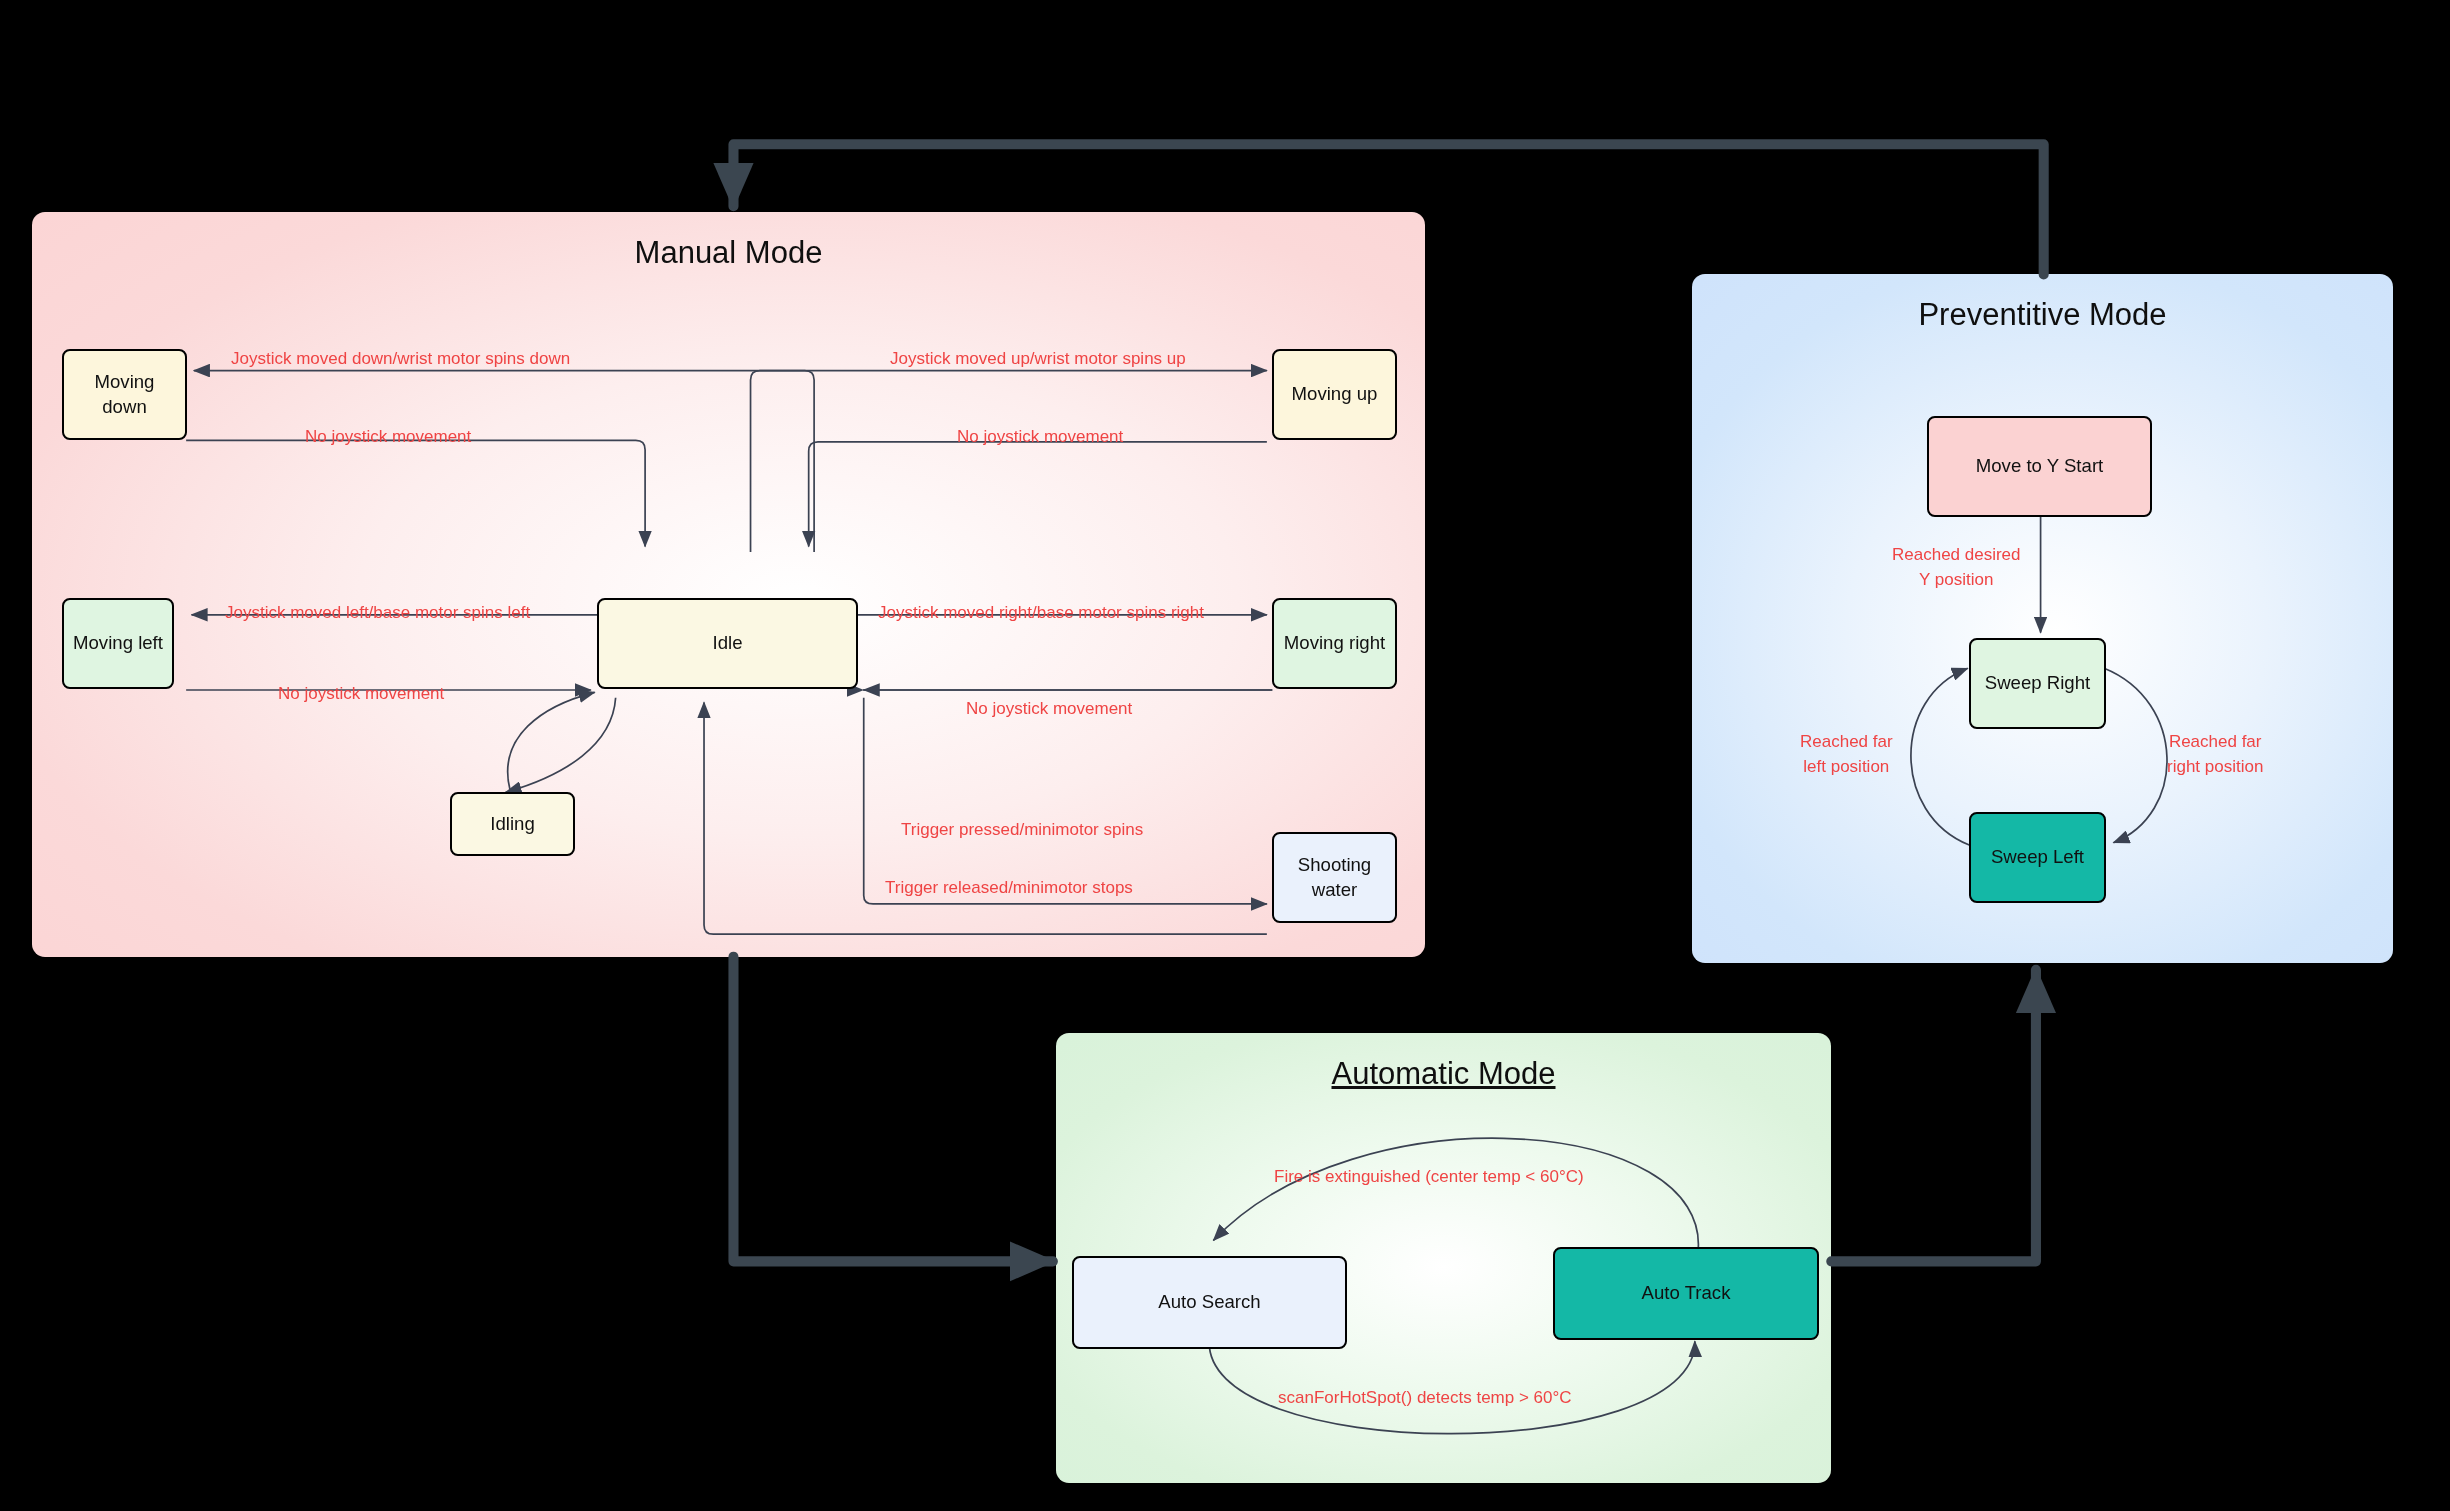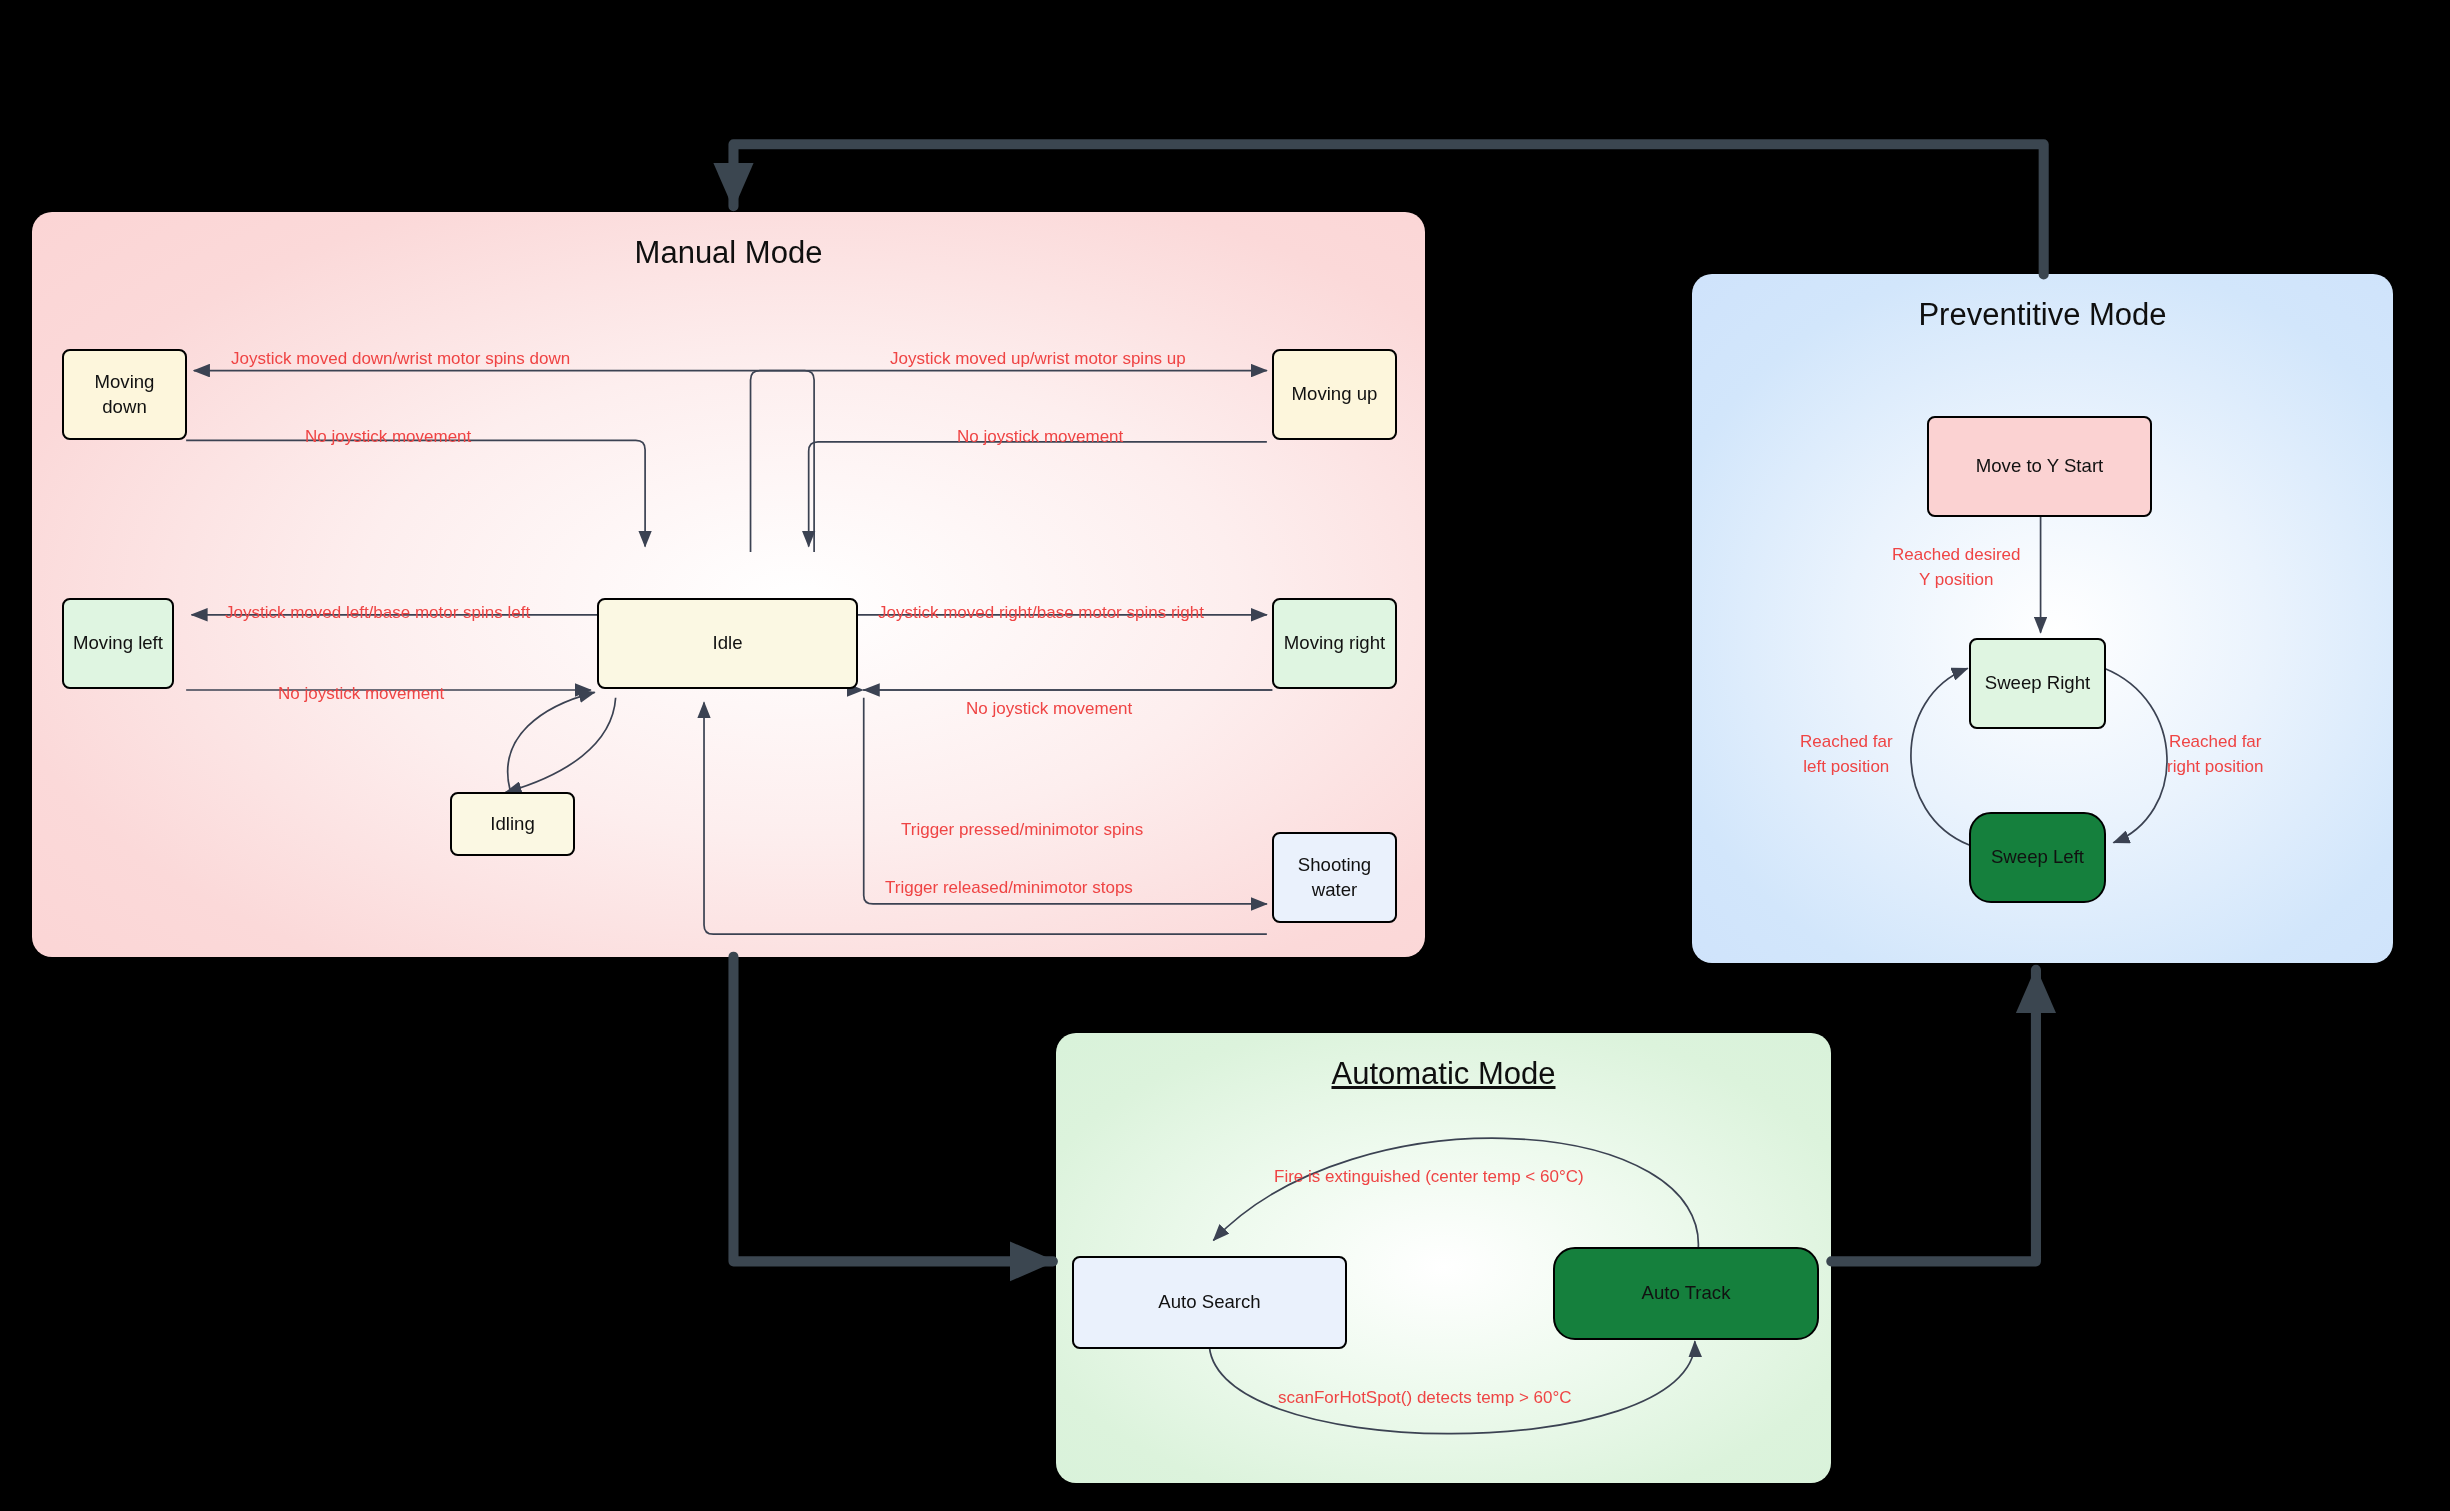--- a/index.html
+++ b/index.html
@@ -1,20 +1,20 @@
 <!DOCTYPE html>
 <html style="font-size:12.4px"><head>
 <meta charset="utf-8">
 <style>
   html,body{margin:0;padding:0;background:#000;}
   body{width:2450px;height:1511px;position:relative;overflow:hidden;
        font-family:"Liberation Sans", sans-serif;}
   #stage{position:absolute;inset:0;width:2450px;height:1511px;}
 
-  .panel{position:absolute;border-radius:20px;}
+  .panel{position:absolute;border-radius:13px;}
   .panel-title{position:absolute;left:0;right:0;text-align:center;
                font-size:31px;color:#0f0f0f;font-weight:400;}
 
   #panel-manual{left:32px;top:212px;width:1393px;height:745px;
     background:
       radial-gradient(ellipse 75% 75% at 55% 52%, #ffffff 0%, #fdeeee 42%, #fbd9d9 78%, #fbd5d5 100%);
   }
   #panel-prev{left:1692px;top:274px;width:701px;height:689px;
     background:
       radial-gradient(ellipse 75% 70% at 52% 52%, #ffffff 0%, #eaf3fd 40%, #d2e6fb 78%, #cfe3fb 100%);
@@ -26,21 +26,21 @@
 
   .node{position:absolute;border:2.3px solid #000;border-radius:7.8px;
         display:flex;align-items:center;justify-content:center;
         text-align:center;font-size:18.6px;color:#111;line-height:1.32;
         box-sizing:border-box;}
   .n-cream{background:#fbf8e3;}
   .n-yellow{background:#fdf6dc;}
   .n-green{background:#dff5e1;}
   .n-blue{background:#eaf1fc;margin-top:9px;}
   .n-pink{background:#fbd2d2;}
-  .n-orange{background:#15803d;border-radius:22px;}
+  .n-orange{background:#14b8a6;}
 
   .edge-label{position:absolute;font-size:17px;color:#ef4444;white-space:nowrap;
               text-align:center;line-height:1.45;}
 
   svg.overlay{position:absolute;left:0;top:0;width:2450px;height:1511px;
               pointer-events:none;overflow:visible;}
   .thin{fill:none;stroke:#3b4252;stroke-width:2.2;}
   .thick{fill:none;stroke:#3b4650;stroke-width:13;stroke-linecap:round;stroke-linejoin:round;}
 </style>
 </head>

